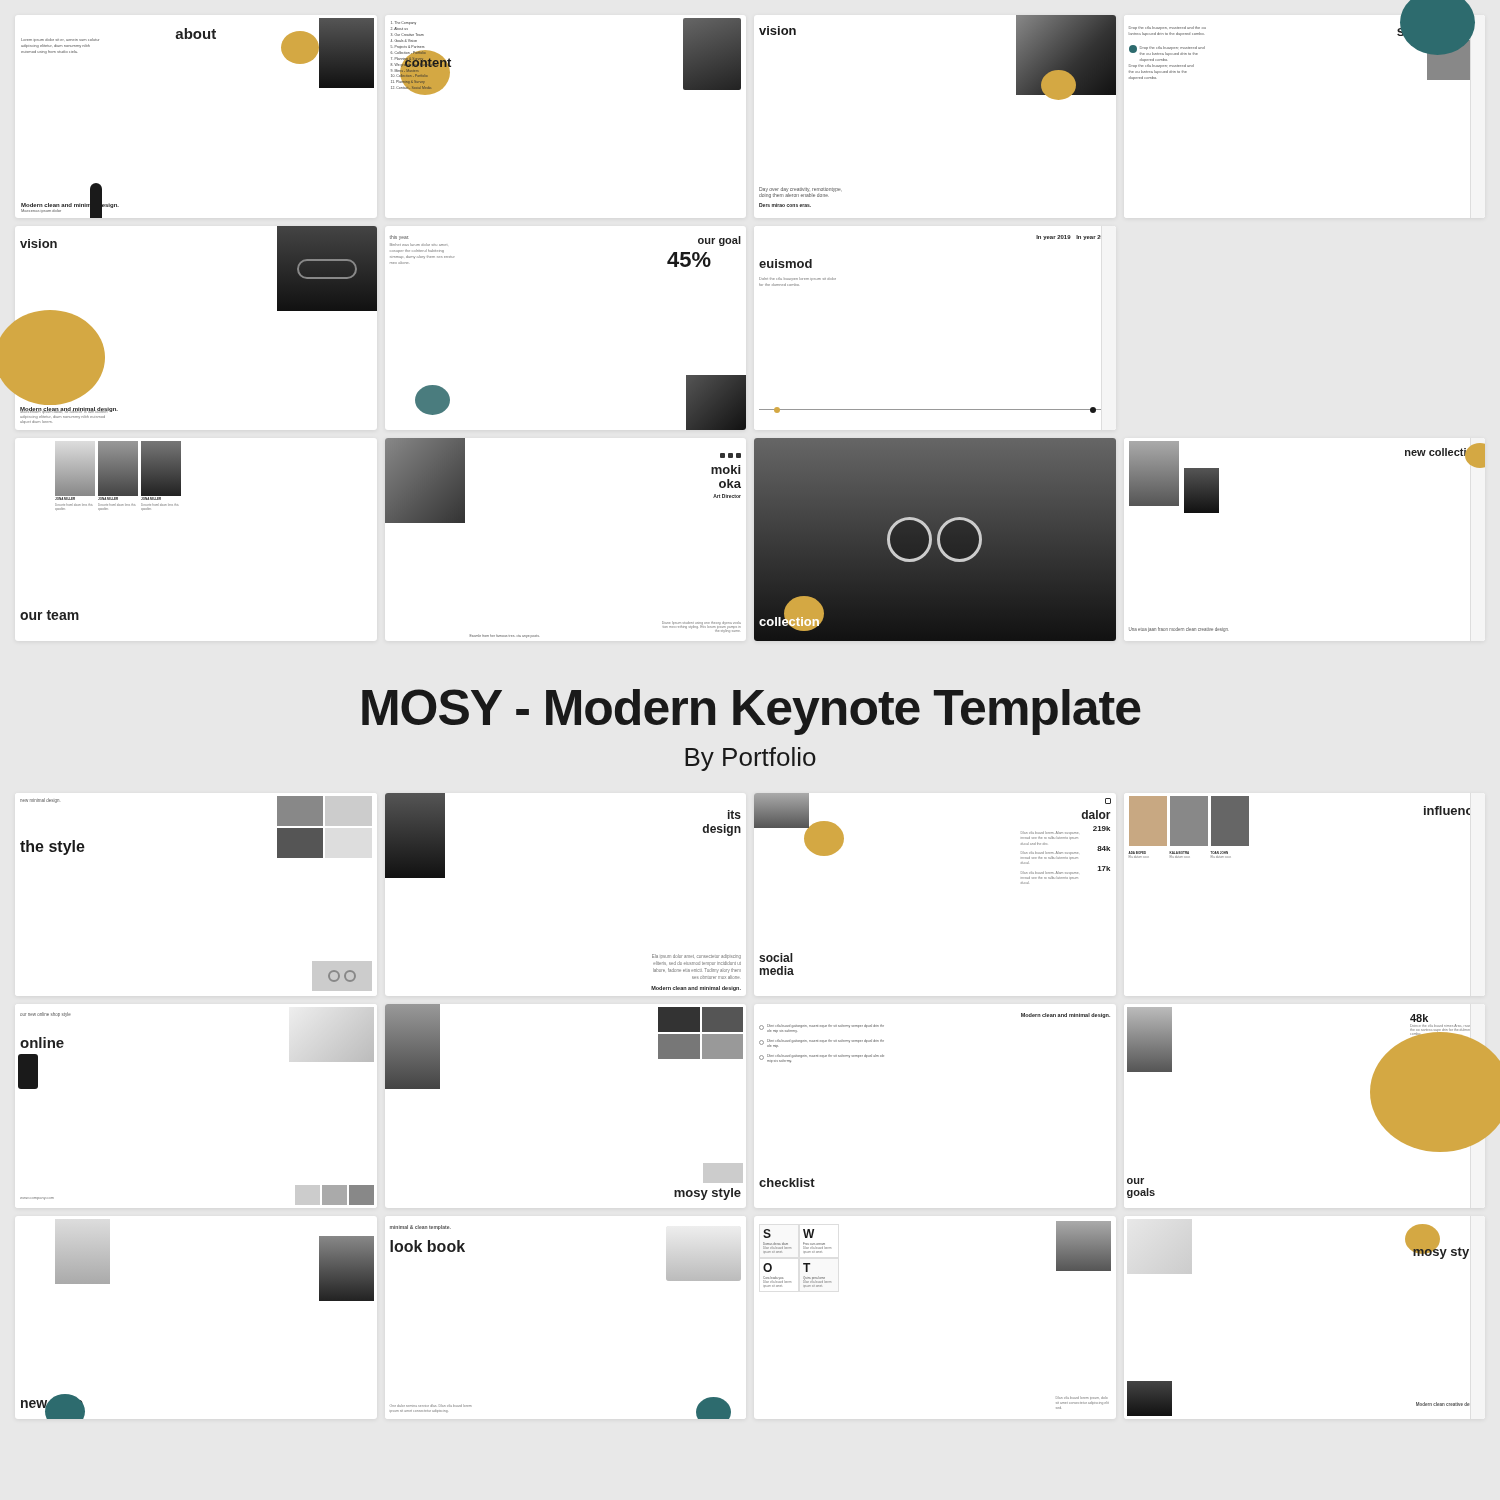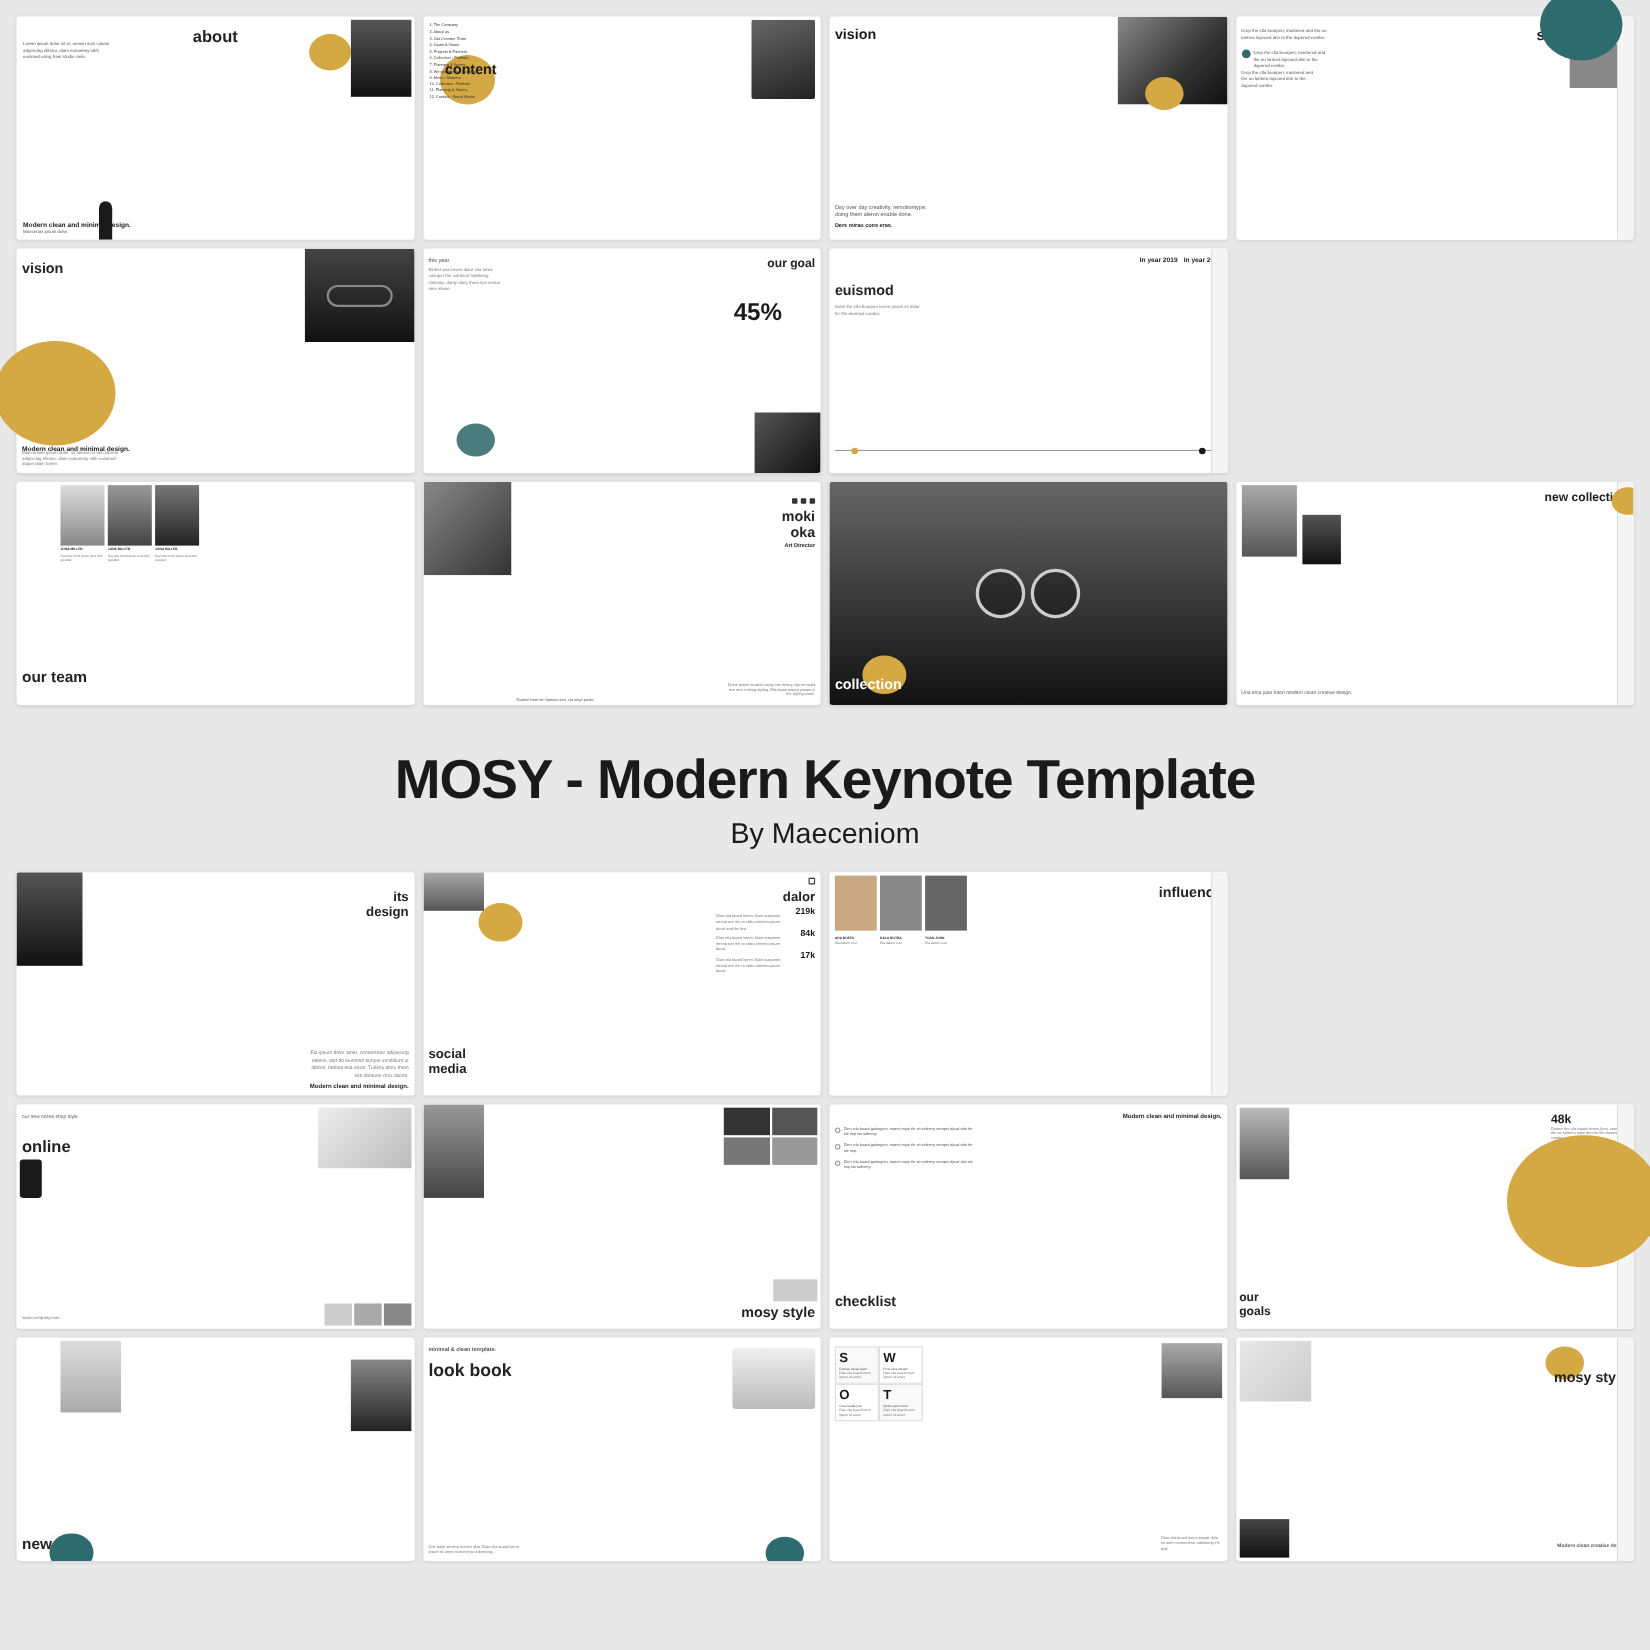--- a/index.html
+++ b/index.html
@@ -143,21 +143,21 @@
         </div>
         <div style="position:absolute;left:5px;bottom:18px;font-size:6px;font-weight:700;">Modern clean and minimal design.</div>
         <div style="position:absolute;left:5px;bottom:6px;font-size:4px;color:#777;width:90px;">Maeceniom ipsum dolor, sit alencer is iam laoreet adipiscing elitetur, diam nonummy nibh euismod alquet diam lorem.</div>
       </div>
     </div>
 
     <div class="slide-thumb">
       <div class="slide-inner">
         <div style="position:absolute;left:5px;top:8px;font-size:5px;color:#555;">this year.</div>
         <div style="position:absolute;left:5px;top:16px;font-size:4px;color:#777;width:70px;line-height:1.5;">Binhet was larum dolur situ amet, cosuper the colriterul habiteing simmap, damy alory them ses enstur mex alione.</div>
-        <div style="position:absolute;right:35px;top:45px;font-size:22px;font-weight:900;color:#1a1a1a;text-align:right;">45%</div>
+        <div style="position:absolute;right:35px;top:21px;font-size:22px;font-weight:900;color:#1a1a1a;text-align:right;">45%</div>
         <div style="position:absolute;right:5px;top:8px;font-size:11px;font-weight:900;">our goal</div>
 
         <div style="position:absolute;right:0;bottom:0;width:60px;height:55px;background:#222;">
           <div style="width:100%;height:100%;background:linear-gradient(135deg,#555 0%,#111 100%);"></div>
         </div>
         <div style="position:absolute;width:35px;height:30px;background:#4a7c7e;border-radius:50%;left:30px;bottom:15px;"></div>
       </div>
     </div>
 
 
@@ -263,25 +263,47 @@
 
         <div style="position:absolute;right:0;top:0;width:15px;height:100%;background:#f5f5f5;border-left:1px solid #ddd;"></div>
 
         <div style="position:absolute;right:-10px;top:5px;width:30px;height:25px;background:#d4a843;border-radius:50%;"></div>
       </div>
     </div>
   </div>
 
   <div class="title-section">
     <div style="font-size:50px;font-weight:900;color:#1a1a1a;letter-spacing:-1px;">MOSY - Modern Keynote Template</div>
-    <div style="font-size:26px;font-weight:400;color:#1a1a1a;margin-top:5px;">By Maeceniom</div>
+    <div style="font-size:26px;font-weight:400;color:#1a1a1a;margin-top:5px;">By Portfolio</div>
   </div>
 
   <div class="slide-row">
 
+    <div class="slide-thumb">
+      <div class="slide-inner">
+
+        <div style="position:absolute;left:0;top:0;width:100%;height:100%;background:#fff;"></div>
+        <div style="position:absolute;left:5px;top:5px;font-size:4.5px;color:#555;">new minimal design.</div>
+        <div style="position:absolute;left:5px;top:45px;font-size:16px;font-weight:900;color:#1a1a1a;line-height:1.1;">the style</div>
+
+        <div style="position:absolute;right:5px;top:3px;display:grid;grid-template-columns:1fr 1fr;gap:2px;width:95px;">
+          <div style="height:30px;background:#888;"></div>
+          <div style="height:30px;background:#ccc;"></div>
+          <div style="height:30px;background:#555;"></div>
+          <div style="height:30px;background:#ddd;"></div>
+        </div>
+
+        <div style="position:absolute;right:5px;bottom:5px;width:60px;height:30px;background:#ccc;">
+          <div style="width:100%;height:100%;display:flex;align-items:center;justify-content:center;">
+            <div style="width:12px;height:12px;border:2px solid #888;border-radius:50%;display:inline-block;margin:0 2px;"></div>
+            <div style="width:12px;height:12px;border:2px solid #888;border-radius:50%;display:inline-block;margin:0 2px;"></div>
+          </div>
+        </div>
+      </div>
+    </div>
 
     <div class="slide-thumb">
       <div class="slide-inner">
         <div style="position:absolute;left:0;top:0;width:60px;height:85px;background:#1a1a1a;">
           <div style="width:100%;height:100%;background:linear-gradient(180deg,#555 0%,#111 100%);"></div>
         </div>
         <div style="position:absolute;right:5px;top:15px;font-size:12px;font-weight:900;text-align:right;line-height:1.2;">its<br>design</div>
         <div style="position:absolute;right:5px;bottom:15px;font-size:4.5px;color:#777;width:90px;text-align:right;line-height:1.5;">Ela ipsum dolor amet, consectetur adipiscing eliteris, sed do eiusmod tempor incididunt ut labore, fadone etia enicti. Tudimy alory them ses obnturer mox alione.</div>
         <div style="position:absolute;right:5px;bottom:5px;font-size:5.5px;font-weight:700;">Modern clean and minimal design.</div>
       </div>

